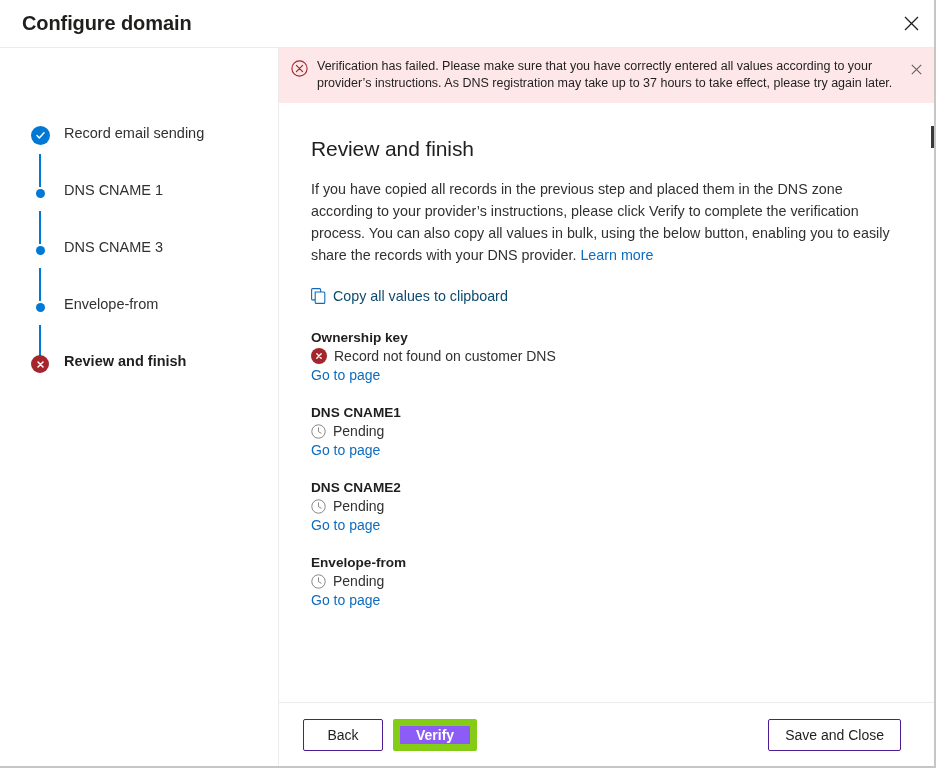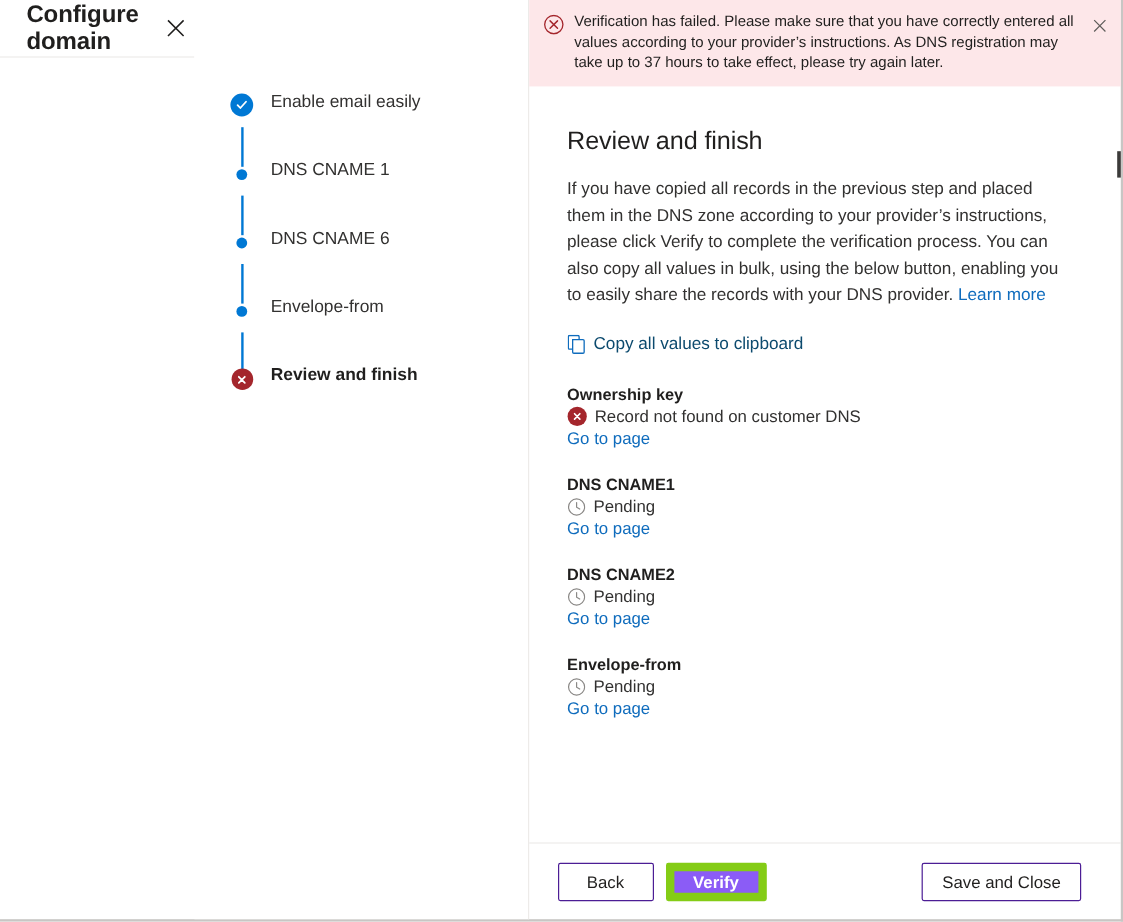--- a/index.html
+++ b/index.html
@@ -17,21 +17,21 @@
 
   .dialog {
     position: relative;
     width: 936px;
     height: 768px;
     box-sizing: border-box;
     border-right: 2px solid #c8c6c4;
     border-bottom: 2px solid #c8c6c4;
     background: #ffffff;
     display: flex;
-    flex-direction: row;
+    flex-direction: column;
   }
 
   
   .titlebar {
     height: 48px;
     flex: 0 0 48px;
     border-bottom: 1px solid #edebe9;
     display: flex;
     align-items: center;
     justify-content: space-between;
@@ -317,37 +317,37 @@
 
       <div class="step">
         <div class="connector"></div>
         <div class="marker">
           <div class="check-circle">
             <svg width="11" height="11" viewBox="0 0 11 11">
                 <path d="M2 5.6 L4.3 8 L9 2.8" stroke="#ffffff" stroke-width="1.5" fill="none" stroke-linecap="round" stroke-linejoin="round"></path>
               </svg>
           </div>
         </div>
-        <div class="step-label">Enable email easily</div>
+        <div class="step-label">Record email sending</div>
       </div>
 
       <div class="step">
         <div class="connector"></div>
         <div class="marker">
           <div class="dot"></div>
         </div>
         <div class="step-label">DNS CNAME 1</div>
       </div>
 
       <div class="step">
         <div class="connector"></div>
         <div class="marker">
           <div class="dot"></div>
         </div>
-        <div class="step-label">DNS CNAME 6</div>
+        <div class="step-label">DNS CNAME 3</div>
       </div>
 
       <div class="step">
         <div class="connector"></div>
         <div class="marker">
           <div class="dot"></div>
         </div>
         <div class="step-label">Envelope-from</div>
       </div>
 

